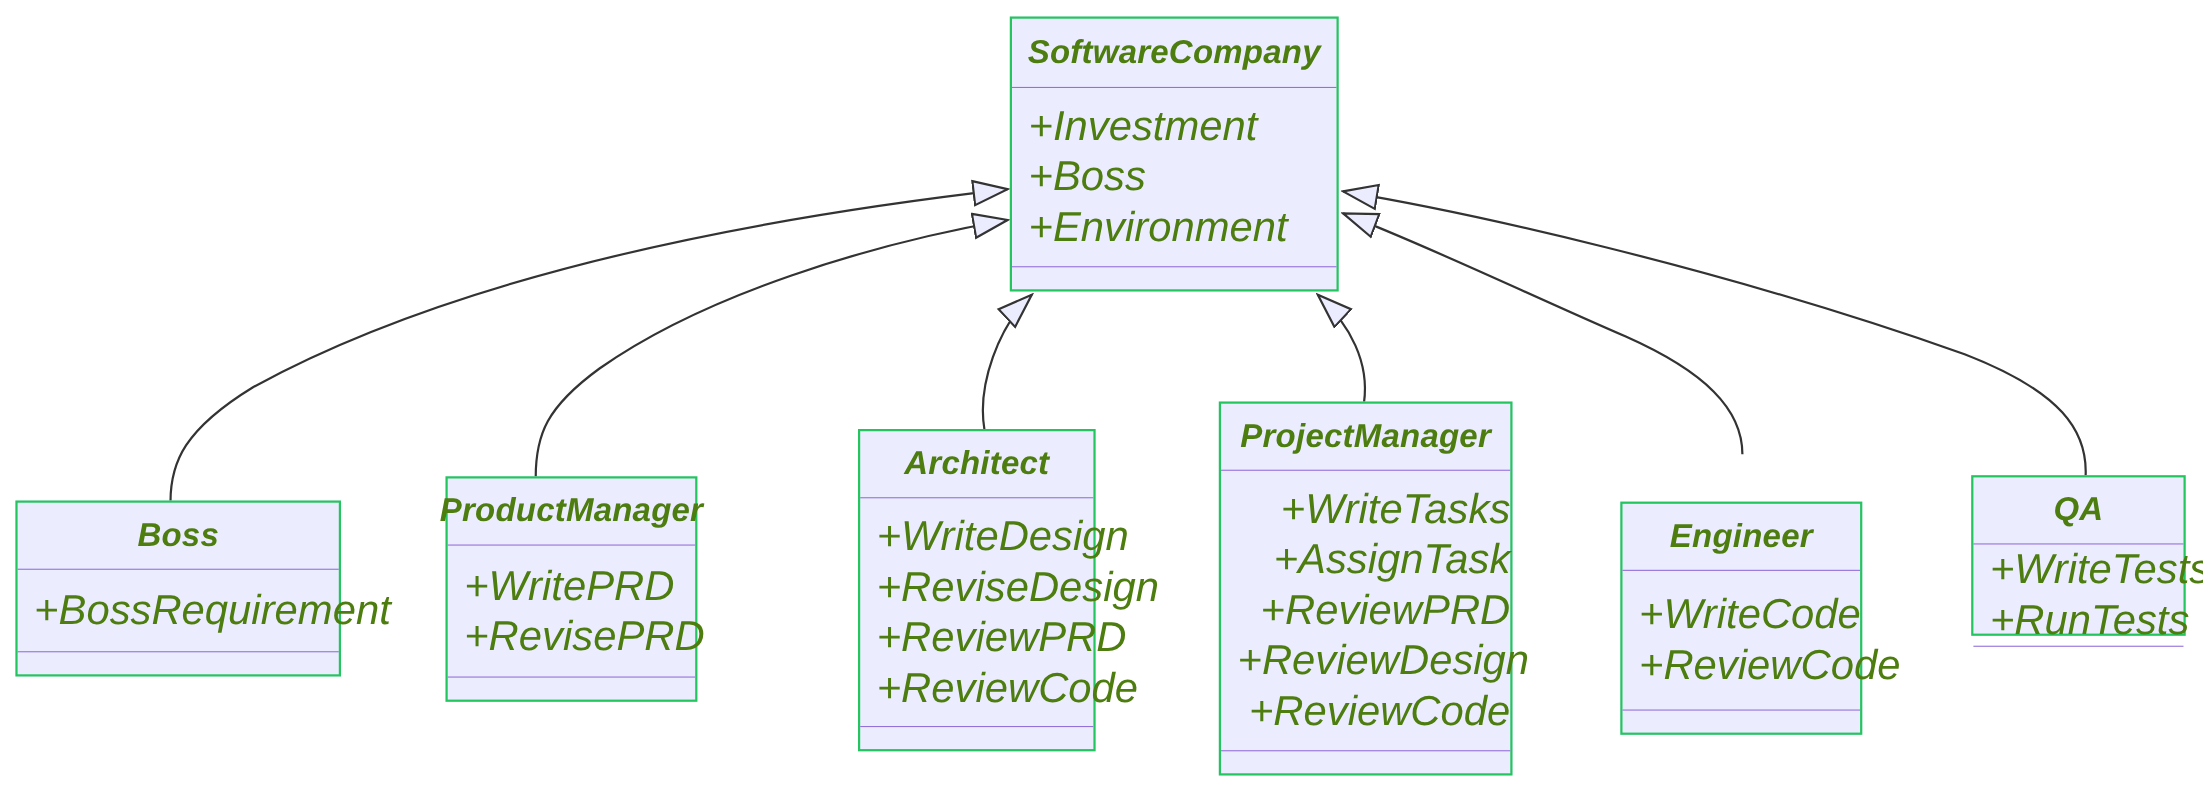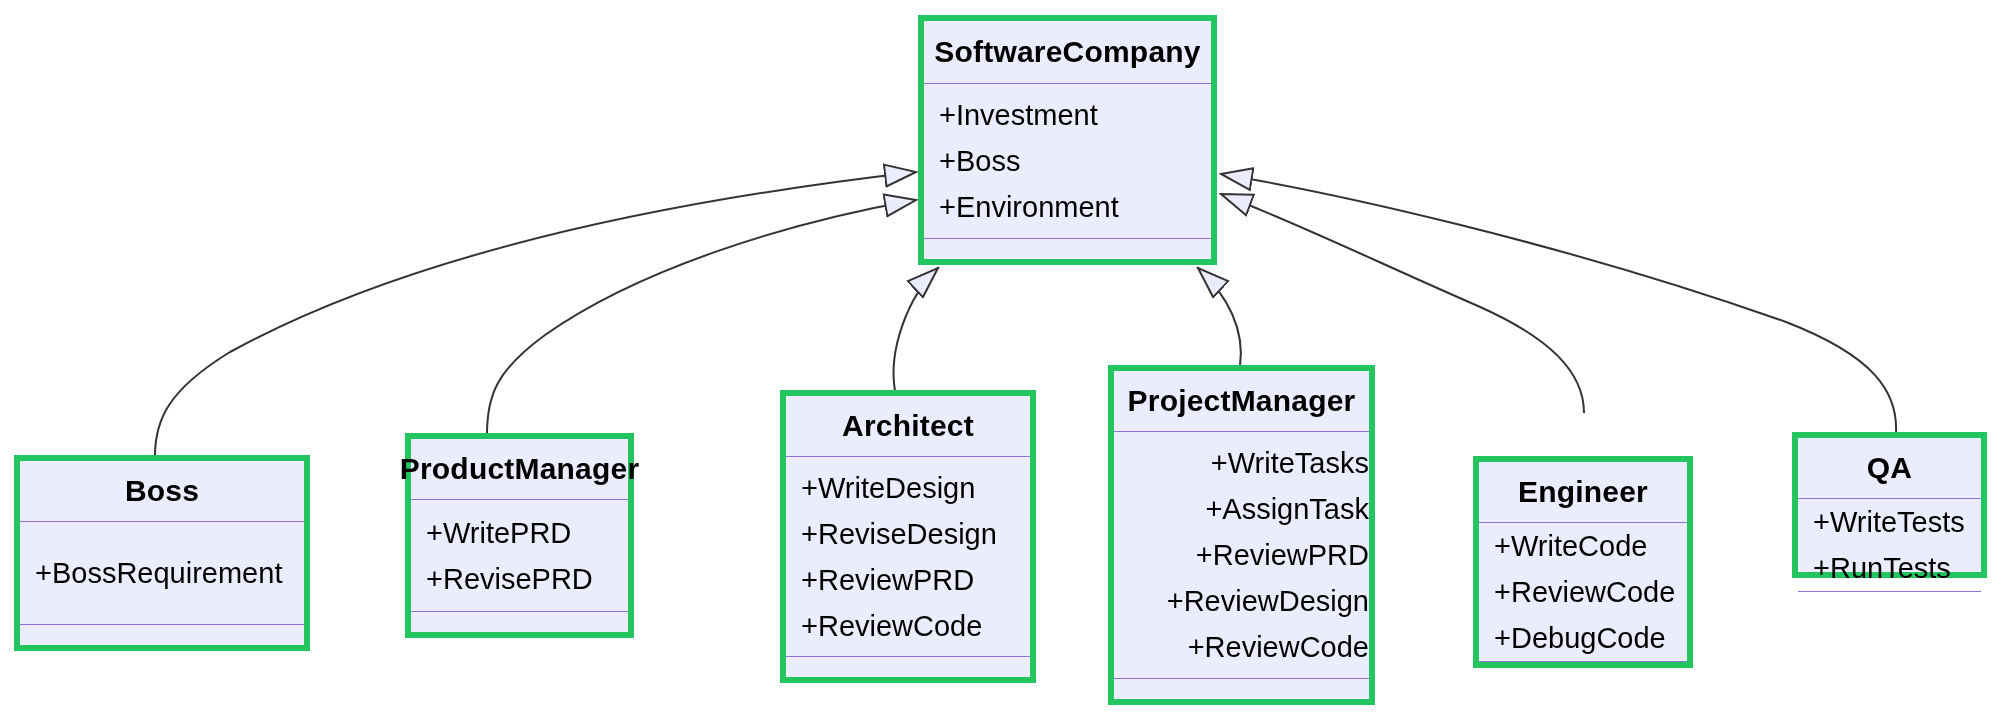--- a/index.html
+++ b/index.html
@@ -18,61 +18,62 @@
   #edges {
     position: absolute;
     top: 0;
     left: 0;
     width: 2003px;
     height: 722px;
   }
   .class-box {
     position: absolute;
     background: #ECECFF;
-    border: 6px solid #22c55e;
+    border: 2px solid #22c55e;
     box-sizing: border-box;
     display: flex;
     flex-direction: column;
-    color: #000000;
+    color: #4d7c0f;
+    font-style: italic;
   }
   .class-title {
     height: 60px;
     flex: 0 0 auto;
     display: flex;
     align-items: center;
     justify-content: center;
     font-size: 30px;
     font-weight: bold;
     border-bottom: 1px solid #9370DB;
     letter-spacing: 0.2px;
   }
   .class-members {
     flex: 1 1 auto;
     display: flex;
     flex-direction: column;
     justify-content: center;
     padding-left: 15px;
-    font-size: 29px;
+    font-size: 38px;
   }
   .member {
     height: 46px;
     line-height: 46px;
     white-space: nowrap;
   }
   .class-footer {
     flex: 0 0 auto;
     height: 20px;
     border-top: 1px solid #9370DB;
   }
   
   #box-softwarecompany { left: 918px; top: 15px;  width: 299px; height: 250px; }
   #box-softwarecompany .class-title { height: 62px; }
-  #box-boss            { left: 14px;  top: 455px; width: 296px; height: 196px; }
+  #box-boss            { left: 14px;  top: 455px; width: 296px; height: 160px; }
   #box-productmanager  { left: 405px; top: 433px; width: 229px; height: 205px; }
-  #box-architect       { left: 780px; top: 390px; width: 256px; height: 293px; }
+  #box-architect       { left: 780px; top: 390px; width: 216px; height: 293px; }
   #box-projectmanager  { left: 1108px;top: 365px; width: 267px; height: 340px; text-align: right; }
   #box-engineer        { left: 1473px;top: 412px; width: 220px; height: 212px; margin-top: 44px; }
   #box-qa              { left: 1792px;top: 432px; width: 195px; height: 146px; }
 </style>
 </head>
 <body>
 
 <div id="canvas">
 
   <svg id="edges" viewBox="0 0 2003 722" xmlns="http://www.w3.org/2000/svg">
@@ -139,21 +140,20 @@
       <div class="member">+ReviewCode</div>
     </div>
     <div class="class-footer"></div>
   </div>
 
   <div class="class-box" id="box-engineer">
     <div class="class-title">Engineer</div>
     <div class="class-members">
       <div class="member">+WriteCode</div>
       <div class="member">+ReviewCode</div>
-      <div class="member">+DebugCode</div>
     </div>
     <div class="class-footer"></div>
   </div>
 
   <div class="class-box" id="box-qa">
     <div class="class-title">QA</div>
     <div class="class-members">
       <div class="member">+WriteTests</div>
       <div class="member">+RunTests</div>
     </div>

